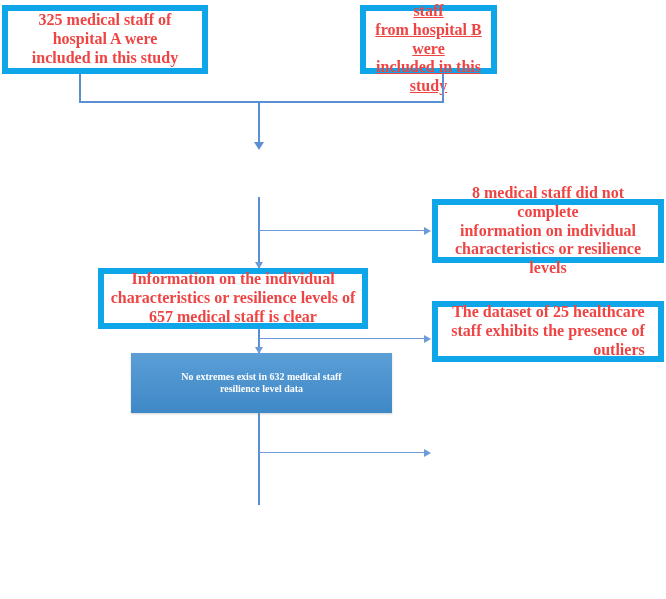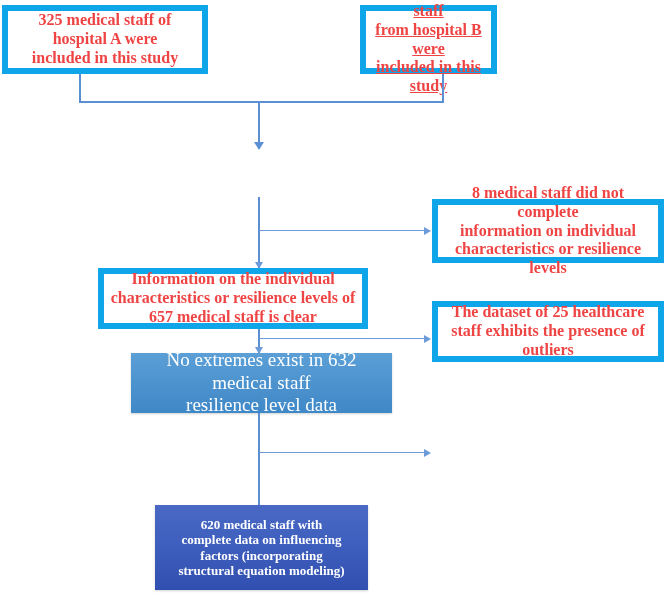--- a/index.html
+++ b/index.html
@@ -30,22 +30,22 @@
     background: #ffffff;
     border: 6px solid #0ea5e9;
     color: #ef4444;
     font-weight: bold;
     font-size: 16px;
   }
   .node-blue-light {
     background: linear-gradient(to bottom, #5b9fd6 0%, #4e94cf 45%, #3f88c7 100%);
     border: none;
     color: #ffffff;
-    font-weight: normal;
-    font-size: 19px;
+    font-weight: bold;
+    font-size: 10px;
     box-shadow: 0 1px 2px rgba(0,0,0,0.18);
   }
   .node-blue-dark {
     background: linear-gradient(to bottom, #4a69c4 0%, #3f5fbe 45%, #314fb0 100%);
     border: none;
     color: #ffffff;
     font-weight: bold;
     font-size: 13px;
     box-shadow: 0 1px 2px rgba(0,0,0,0.18);
   }
@@ -122,36 +122,30 @@
     <span class="node-text">Information on the individual
 characteristics or resilience levels of
 657 medical staff is clear</span>
   </div>
 
   <div class="conn conn-v" style="left:258px; top:329px; height:31px;"></div>
   <div class="conn conn-thin-h" style="left:259px; top:338px; width:167px;"></div>
   <div class="arrow-right" style="left:424px; top:335px;"></div>
   <div class="arrow-down-sm" style="left:255px; top:347px;"></div>
 
-  <div class="node node-white" style="left:432px; top:301px; width:232px; height:61px;">
+  <div class="node node-white" style="left:432px; top:301px; width:232px; height:61px;text-align:right;">
     <span class="node-text">The dataset of 25 healthcare
 staff exhibits the presence of
 outliers</span>
   </div>
 
   <div class="node node-blue-light" style="left:131px; top:353px; width:261px; height:60px;">
     <span class="node-text">No extremes exist in 632 medical staff
 resilience level data</span>
   </div>
 
   <div class="conn conn-v" style="left:258px; top:413px; height:92px;"></div>
   <div class="conn conn-thin-h" style="left:259px; top:452px; width:167px;"></div>
   <div class="arrow-right" style="left:424px; top:449px;"></div>
 
 
-  <div class="node node-blue-dark" style="left:155px; top:505px; width:213px; height:85px;">
-    <span class="node-text">620 medical staff with
-complete data on influencing
-factors (incorporating
-structural equation modeling)</span>
-  </div>
 
 </div>
 
 </body></html>

